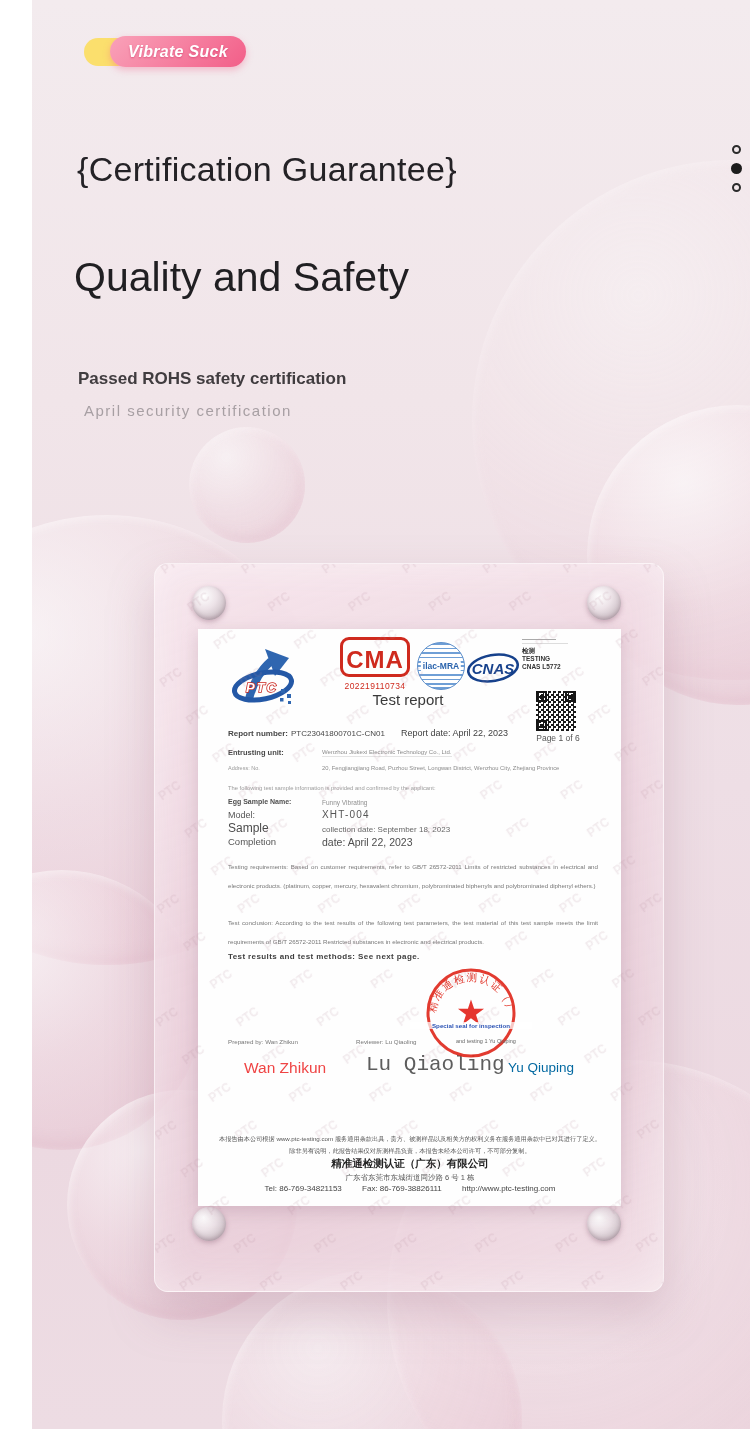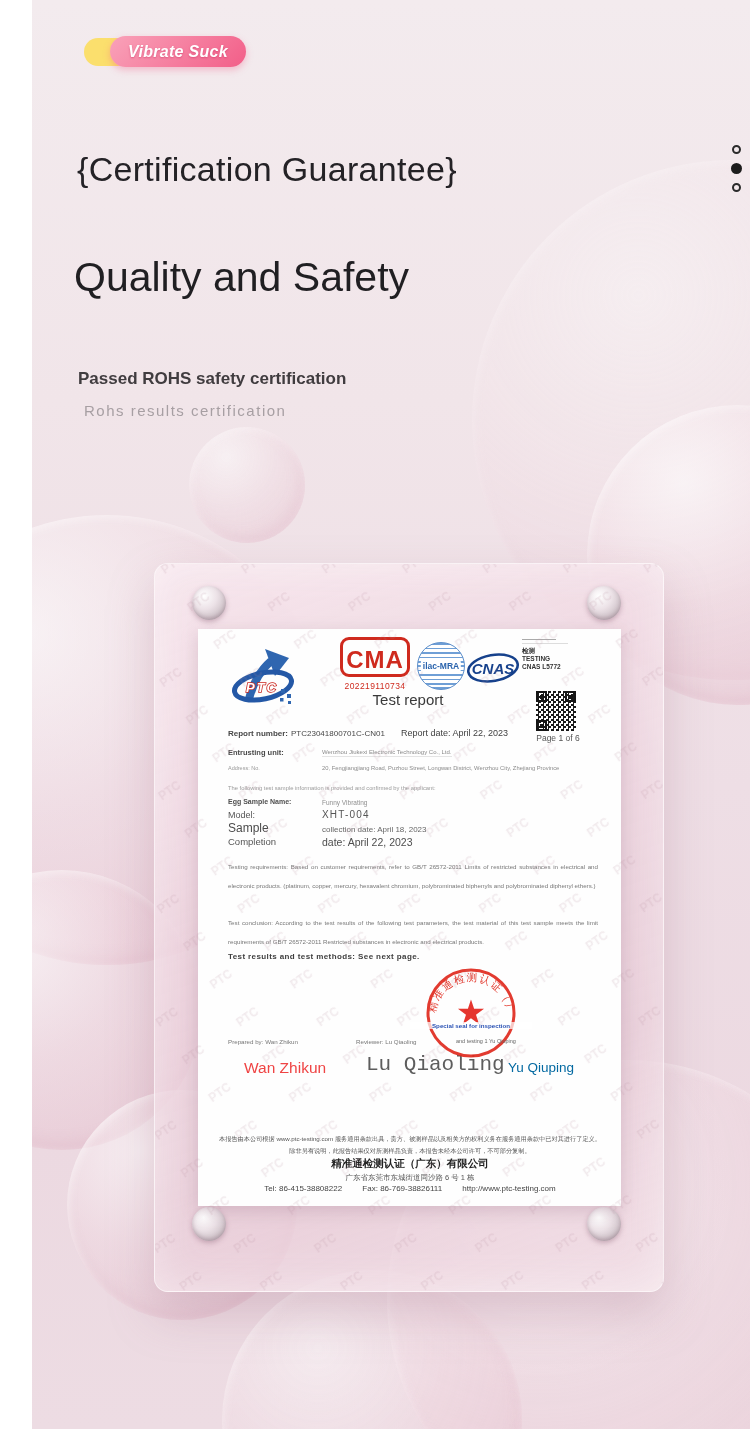--- a/index.html
+++ b/index.html
@@ -125,21 +125,21 @@
   </div>
 
   <div class="hero-title">{Certification Guarantee}</div>
   <div class="dots">
     <span class="dot"></span>
     <span class="dot active"></span>
     <span class="dot"></span>
   </div>
   <div class="hero-sub">Quality and Safety</div>
   <div class="feature">Passed ROHS safety certification</div>
-  <div class="feature-sub">Rohs results certification</div>
+  <div class="feature-sub">April security certification</div>
 
   <div class="frame">
     <div class="screw tl"></div>
     <div class="screw tr"></div>
     <div class="screw bl"></div>
     <div class="screw br"></div>
 
     <div class="paper">
 
       <svg class="abs ptc-logo" viewBox="0 0 78 62">
@@ -193,21 +193,21 @@
       <div class="abs entrust-v">Wenzhou Jiukexi Electronic Technology Co., Ltd.</div>
       <div class="abs addr-l">Address: No.</div>
       <div class="abs addr-v">20, Fengjiangjiang Road, Puzhou Street, Longwan District, Wenzhou City, Zhejiang Province</div>
 
       <div class="abs samp-note">The following test sample information is provided and confirmed by the applicant:</div>
       <div class="abs egg-l">Egg Sample Name:</div>
       <div class="abs egg-v">Funny Vibrating</div>
       <div class="abs model-l">Model:</div>
       <div class="abs model-v">XHT-004</div>
       <div class="abs sample-l">Sample</div>
-      <div class="abs coll-v">collection date: April 18, 2023</div>
+      <div class="abs coll-v">collection date: September 18, 2023</div>
       <div class="abs comp-l">Completion</div>
       <div class="abs comp-v">date: April 22, 2023</div>
 
       <div class="abs para req">Testing requirements: Based on customer requirements, refer to GB/T 26572-2011 Limits of restricted substances in electrical and electronic products. (platinum, copper, mercury, hexavalent chromium, polybrominated biphenyls and polybrominated diphenyl ethers.)</div>
       <div class="abs para concl">Test conclusion: According to the test results of the following test parameters, the test material of this test sample meets the limit requirements of GB/T 26572-2011 Restricted substances in electronic and electrical products.</div>
       <div class="abs results-note">Test results and test methods: See next page.</div>
 
       <svg class="abs stamp" viewBox="0 0 96 96">
         <circle cx="48" cy="48" r="43" fill="none" stroke="#e02b1f" stroke-width="3"></circle>
         <defs>
@@ -225,21 +225,21 @@
       <div class="abs rev-l">Reviewer: Lu Qiaoling</div>
       <div class="abs sig1">Wan Zhikun</div>
       <div class="abs sig2">Lu Qiaoling</div>
       <div class="abs sig3">Yu Qiuping</div>
 
       <div class="abs foot-d1">本报告由本公司根据 www.ptc-testing.com 服务通用条款出具，贵方、被测样品以及相关方的权利义务在服务通用条款中已对其进行了定义。</div>
       <div class="abs foot-d2">除非另有说明，此报告结果仅对所测样品负责，本报告未经本公司许可，不可部分复制。</div>
       <div class="abs foot-co">精准通检测认证（广东）有限公司</div>
       <div class="abs foot-ad">广东省东莞市东城街道同沙路 6 号 1 栋</div>
       <div class="abs foot-tel">
-        <span>Tel: 86-415-38808222</span>
+        <span>Tel: 86-769-34821153</span>
         <span>Fax: 86-769-38826111</span>
         <span>http://www.ptc-testing.com</span>
       </div>
     </div>
 
     <svg class="wm">
       <defs>
         <pattern id="wmp" width="66" height="46" patternUnits="userSpaceOnUse" patternTransform="rotate(-35)">
           <text x="2" y="14" font-size="12" font-weight="bold" font-family="Liberation Sans, sans-serif" fill="rgba(185,143,160,0.32)">PTC</text>
         </pattern>

